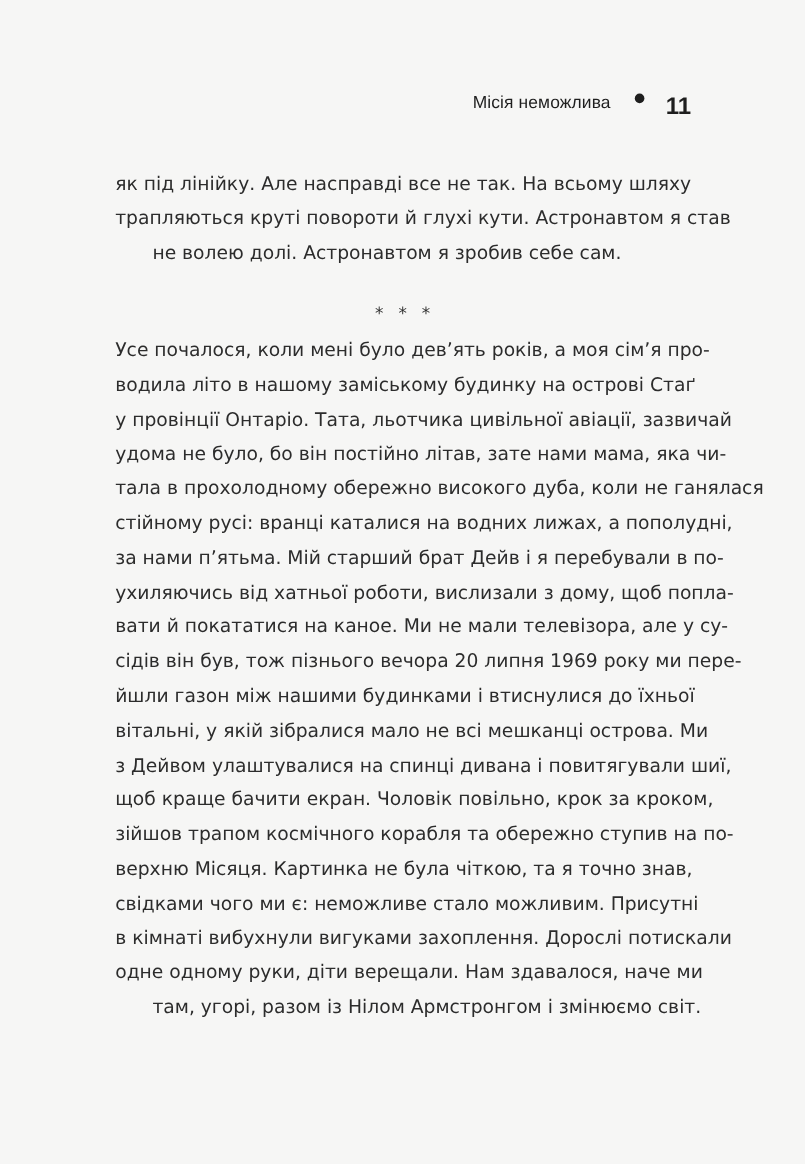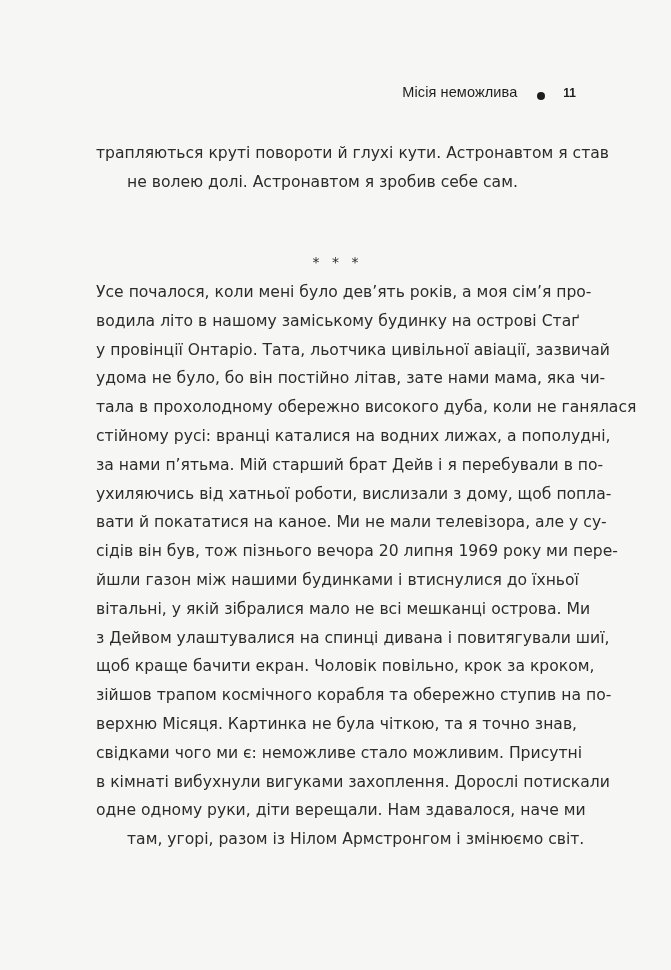--- a/index.html
+++ b/index.html
@@ -20,42 +20,42 @@
       left: 0;
       top: 0;
       width: 671px;
       height: 970px;
     }
     .running-header {
       position: absolute;
       top: 78px;
       right: 95px;
       display: flex;
-      align-items: flex-end;
+      align-items: flex-start;
       gap: 0;
       height: 22px;
     }
     .header-title {
       font-family: "Liberation Sans", sans-serif;
       font-size: 14.5px;
       color: #1e1e1e;
       letter-spacing: 0.1px;
     }
     .header-bullet {
       display: inline-block;
       width: 8px;
       height: 8px;
       border-radius: 50%;
       background: #1e1e1e;
       margin: 0 18px 0 20px;
     }
     .page-number {
       font-family: "Liberation Sans", sans-serif;
       font-weight: bold;
-      font-size: 12px;
+      font-size: 20px;
       color: #1e1e1e;
     }
     .text-block {
       position: absolute;
       left: 96px;
       width: 480px;
       font-size: 15.6px;
       line-height: 28.8px;
       color: #2c2c2c;
     }
@@ -95,20 +95,21 @@
 
 <div class="page">
 
   <div class="running-header">
     <span class="header-title">Місія неможлива</span>
     <span class="header-bullet"></span>
     <span class="page-number">11</span>
   </div>
 
   <div class="text-block block-1">
+    <span class="line">як під лінійку. Але насправді все не так. На всьому шляху</span>
     <span class="line">трапляються круті повороти й глухі кути. Астронавтом я став</span>
     <span class="line last">не волею долі. Астронавтом я зробив себе сам.</span>
   </div>
 
   <div class="section-break">* * *</div>
 
   <div class="text-block block-2">
     <span class="line">Усе почалося, коли мені було дев’ять років, а моя сім’я про-</span>
     <span class="line">водила літо в нашому заміському будинку на острові Стаґ</span>
     <span class="line">у провінції Онтаріо. Тата, льотчика цивільної авіації, зазвичай</span>

